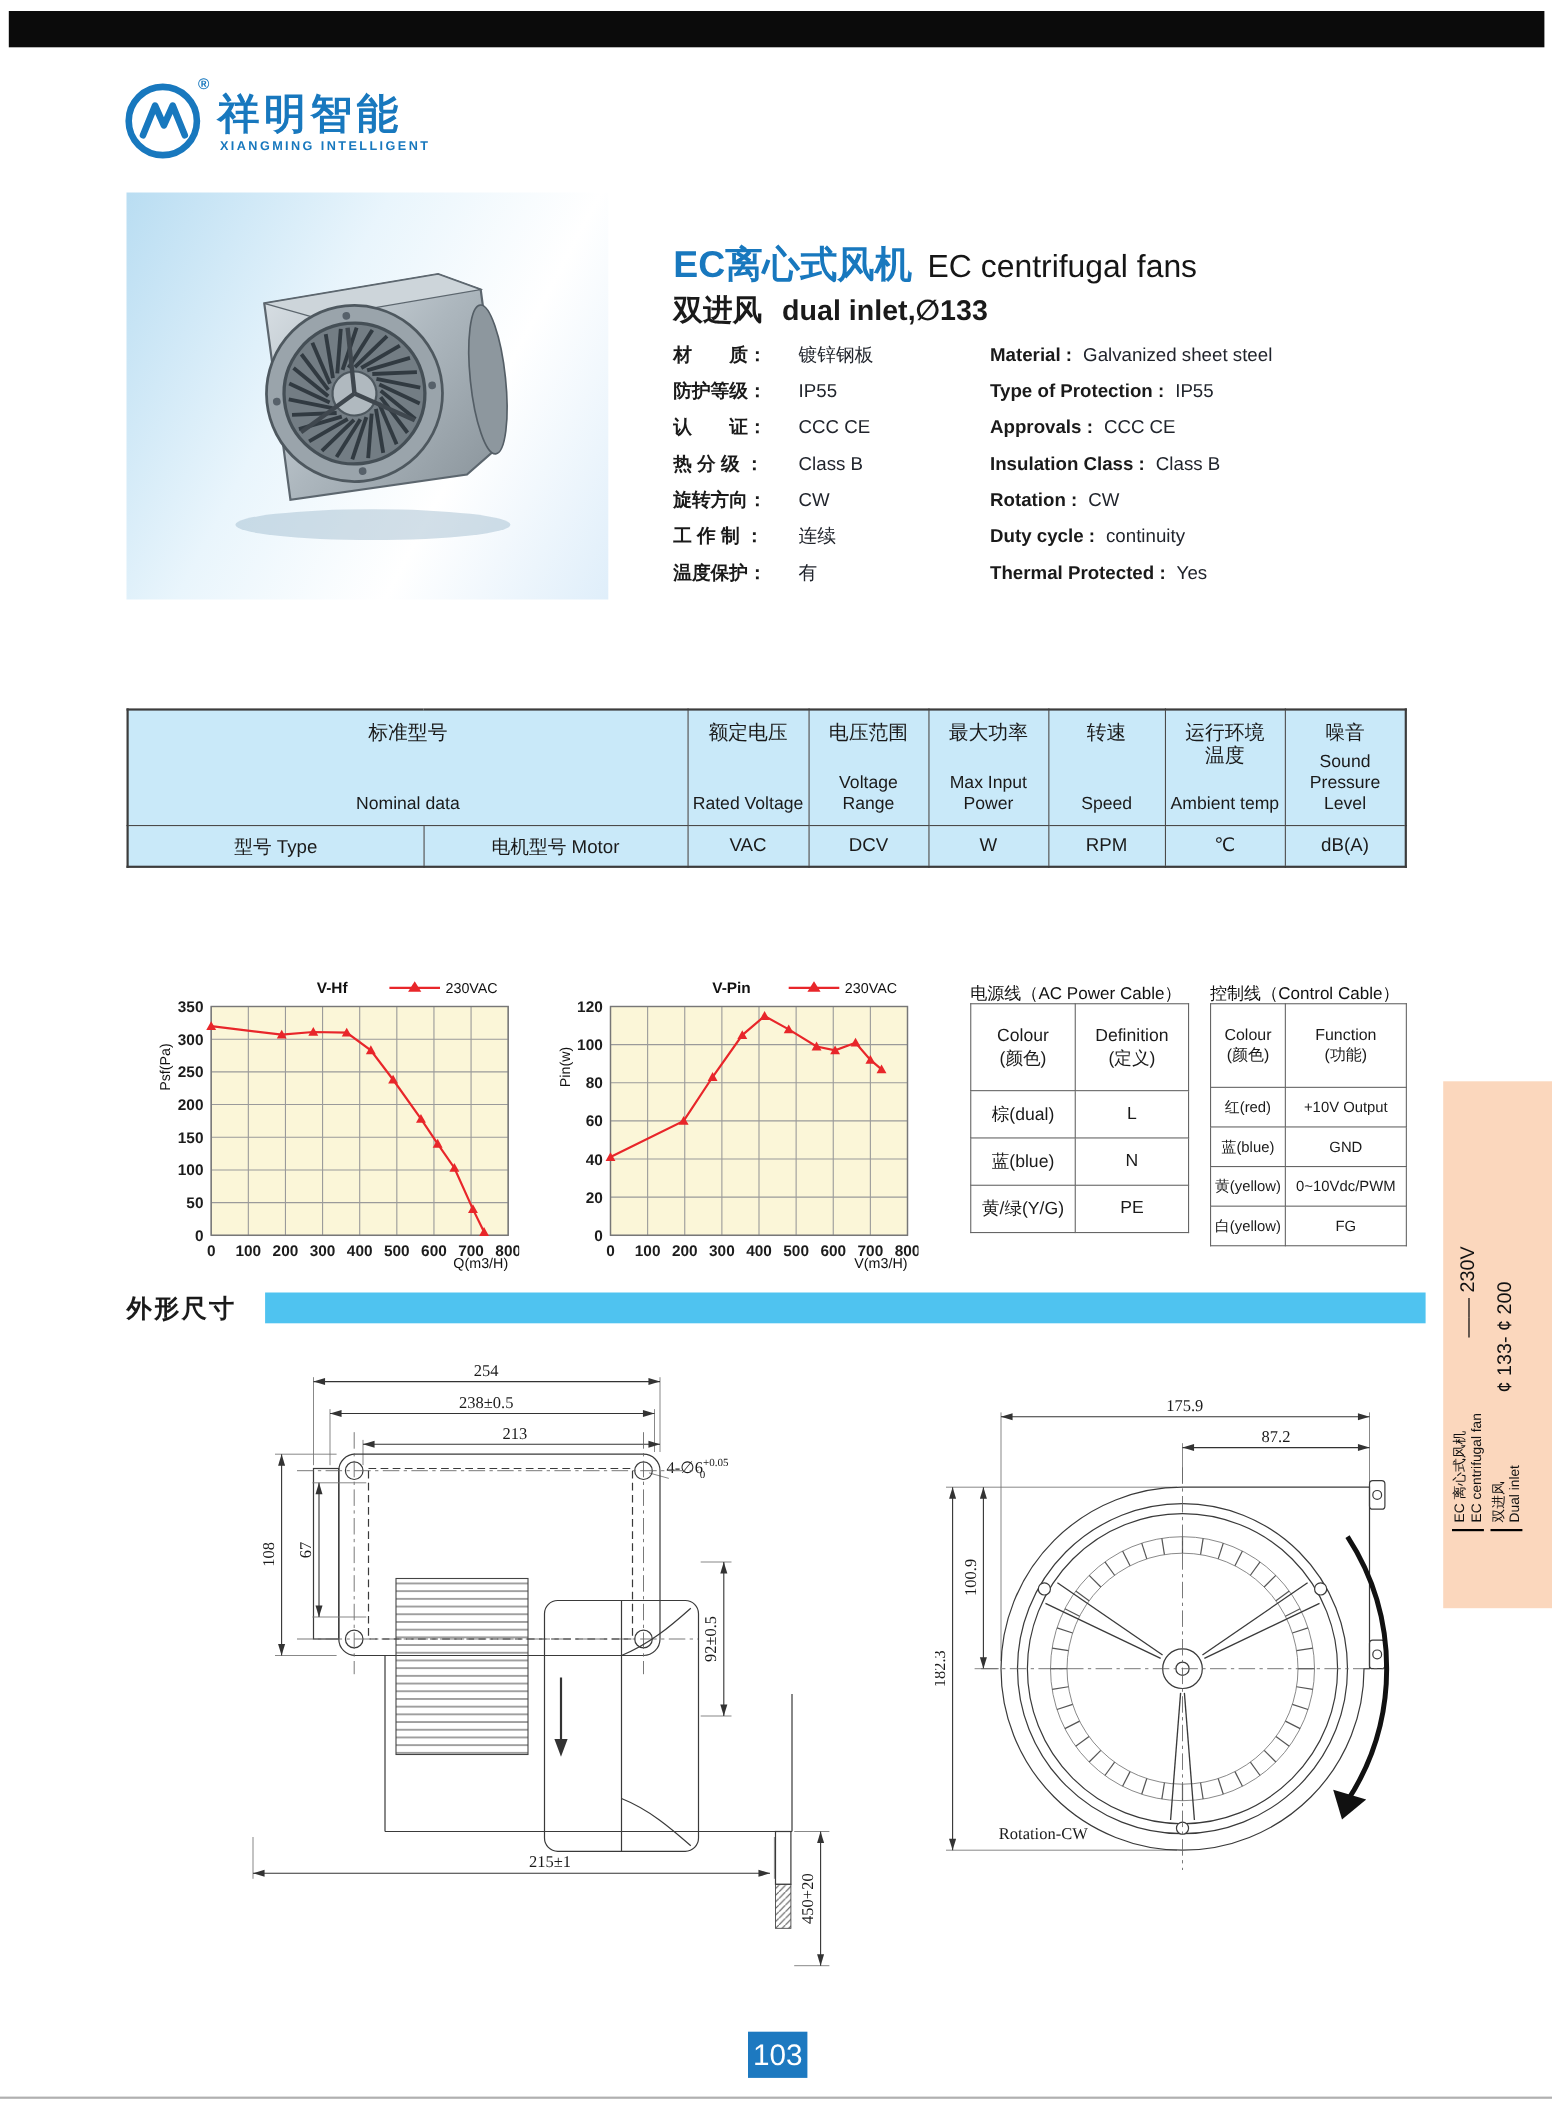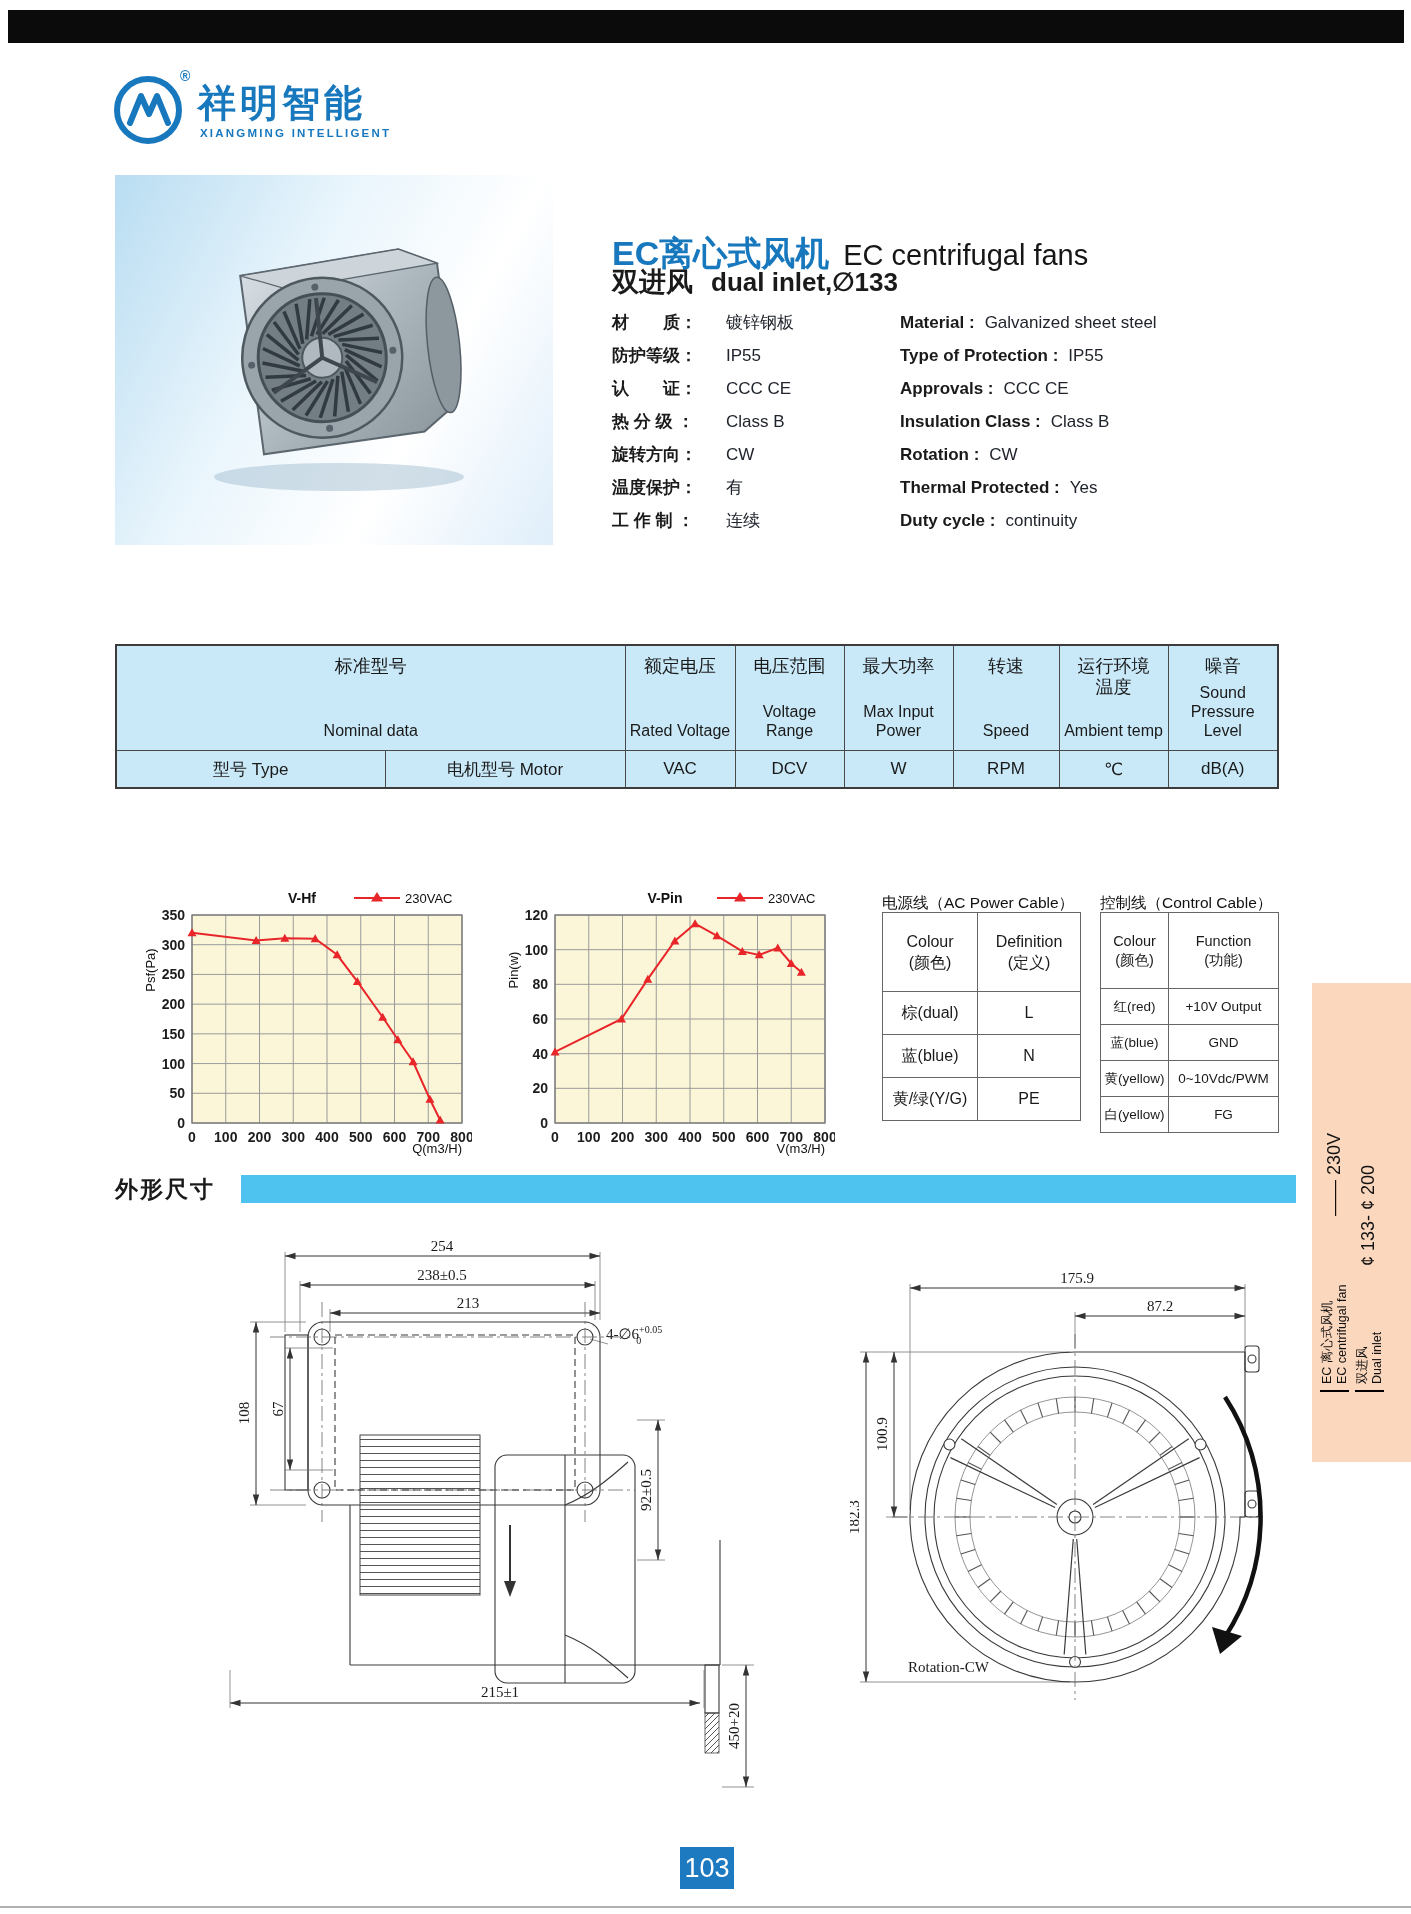--- a/index.html
+++ b/index.html
@@ -10,21 +10,21 @@
   .topbar{left:8px;top:10px;width:1396px;height:33px;background:#0b0b0b;}
   
   .logo-zh{left:198px;top:78px;font-size:38px;font-weight:bold;letter-spacing:4px;color:var(--brand,#1878be);}
   .logo-en{left:200px;top:127px;font-size:11.5px;font-weight:bold;letter-spacing:2.2px;color:var(--brand,#1878be);}
   .reg{left:180px;top:68px;font-size:14px;font-weight:bold;color:var(--brand,#1878be);}
   
   .photo{left:115px;top:175px;width:438px;height:370px;
          background:linear-gradient(118deg,#b9ddf2 0%,#e9f5fc 38%,#ffffff 68%,#dfeefa 100%);
          display:flex;align-items:center;justify-content:center;}
   
-  .title-line{left:612px;top:218px;display:flex;align-items:baseline;gap:14px;margin-top:13px;}
+  .title-line{left:612px;top:218px;display:flex;align-items:baseline;gap:14px;}
   .t-zh{font-size:34px;font-weight:bold;color:var(--brand,#1878be);}
   .t-en{font-size:29px;color:#161616;}
   .sub-line{left:612px;top:264px;display:flex;align-items:baseline;gap:18px;}
   .s-zh{font-size:27px;font-weight:bold;}
   .s-en{font-size:26px;font-weight:bold;}
   
   .spec-list{left:612px;top:306px;width:620px;}
   .spec-row{display:flex;height:33px;align-items:center;font-size:17px;}
   .szl{width:114px;font-weight:bold;white-space:pre;}
   .szv{width:174px;color:#20242c;}
@@ -185,30 +185,30 @@
         <span class="sel">Insulation Class :</span>
         <span class="sev">Class B</span>
       </div>
       <div class="spec-row">
         <span class="szl">旋转方向：</span>
         <span class="szv">CW</span>
         <span class="sel">Rotation :</span>
         <span class="sev">CW</span>
       </div>
       <div class="spec-row">
+        <span class="szl">工 作 制 ：</span>
+        <span class="szv">连续</span>
+        <span class="sel">Duty cycle :</span>
+        <span class="sev">continuity</span>
+      </div>
+      <div class="spec-row">
         <span class="szl">温度保护：</span>
         <span class="szv">有</span>
         <span class="sel">Thermal Protected :</span>
         <span class="sev">Yes</span>
-      </div>
-      <div class="spec-row">
-        <span class="szl">工 作 制 ：</span>
-        <span class="szv">连续</span>
-        <span class="sel">Duty cycle :</span>
-        <span class="sev">continuity</span>
       </div>
     </div>
 
 
   <table class="abs tech">
     <colgroup>
       <col style="width:269px">
         <col style="width:240px">
         <col style="width:110px">
         <col style="width:109px">

